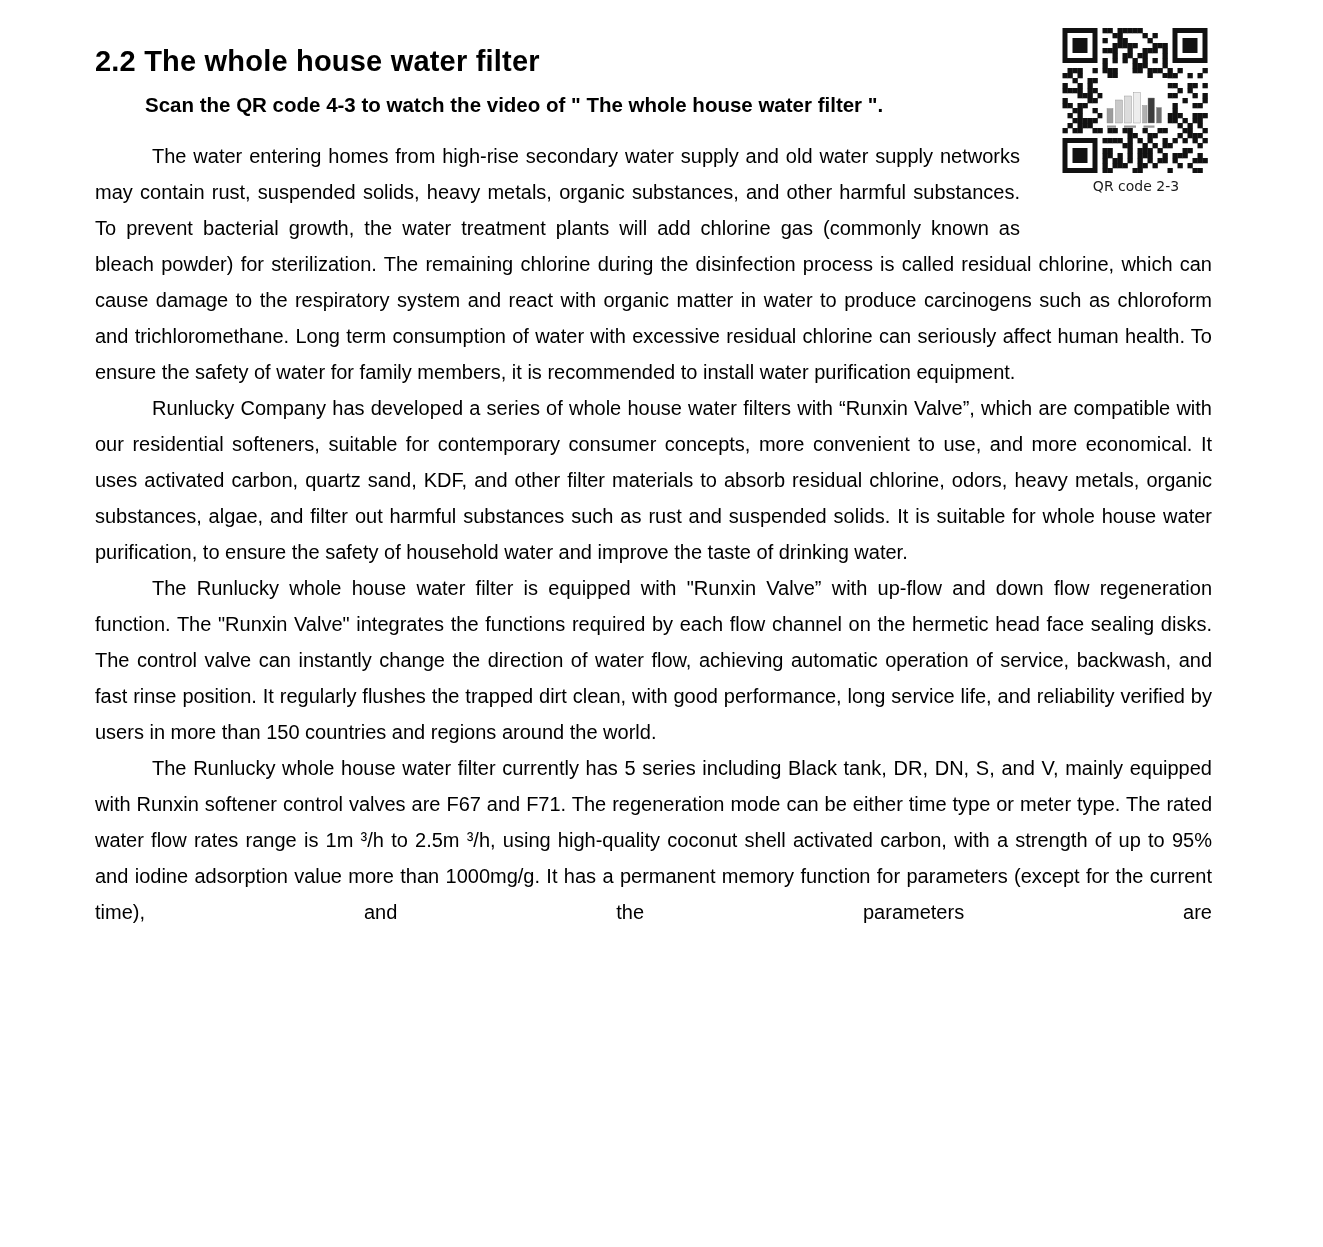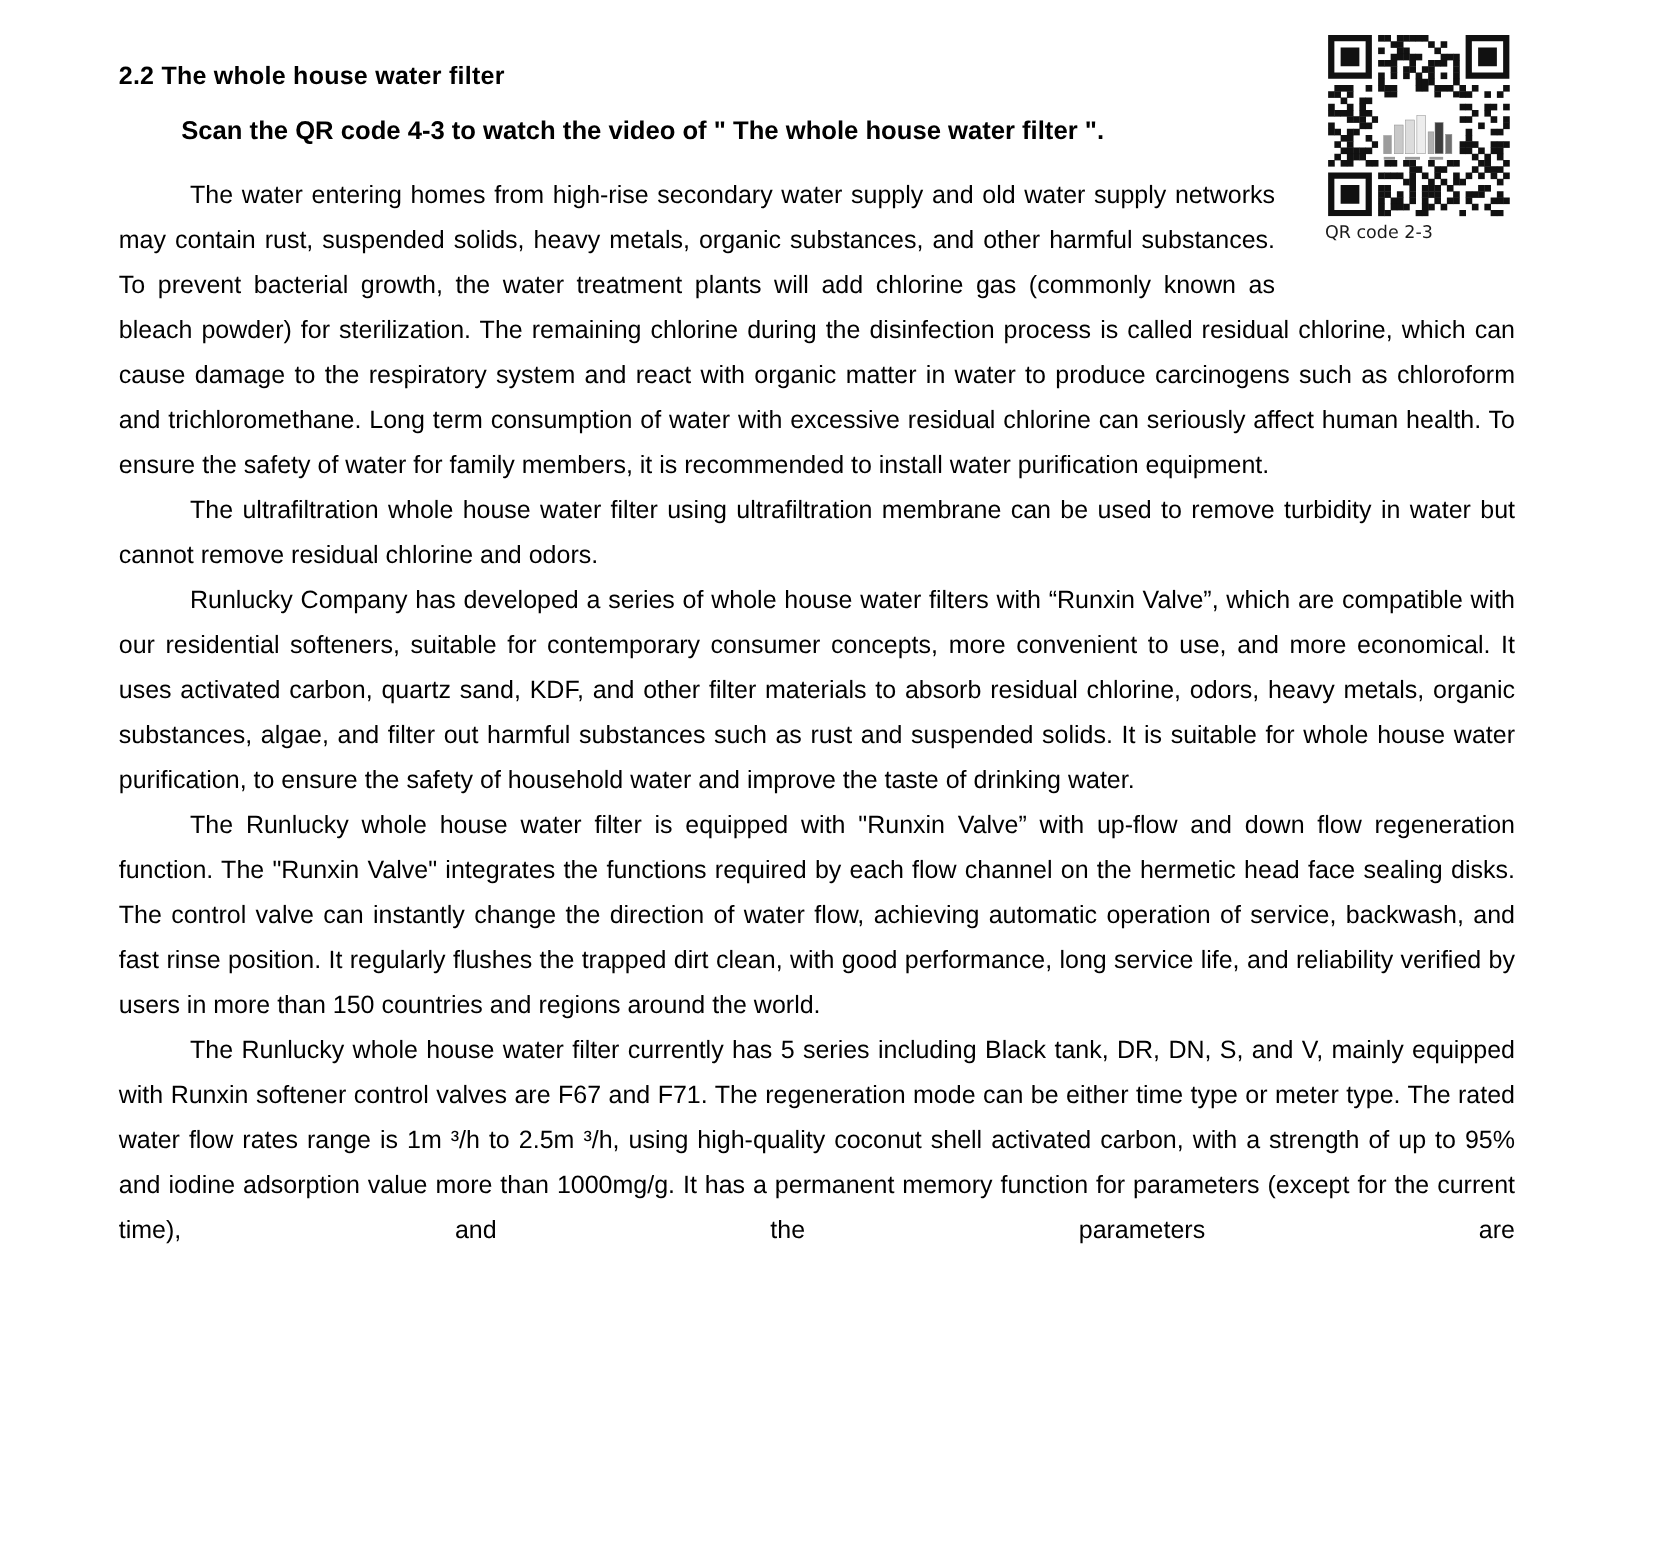--- a/index.html
+++ b/index.html
@@ -12,35 +12,35 @@
     font-family: "Liberation Sans", sans-serif;
     overflow: hidden;
   }
   .content {
     padding: 28px 111px 0 95px;
   }
   .qr-block {
     float: right;
     width: 152px;
     margin: 0 0 38px 40px;
-    text-align: left;
+    text-align: center;
   }
   .qr-block svg { display: block; }
   .qr-caption {
     margin-top: 4px;
     font-family: "DejaVu Sans", sans-serif;
     font-size: 14px;
     font-weight: 500;
     color: #1a1a1a;
     line-height: 18px;
     white-space: nowrap;
   }
   h1.heading {
     margin: 18px 0 0 0;
-    font-size: 20px;
+    font-size: 29px;
     line-height: 30px;
     font-weight: bold;
     letter-spacing: 0.2px;
   }
   p.subheading {
     margin: 16px 0 0 0;
     font-size: 20.5px;
     line-height: 26px;
     font-weight: bold;
     text-indent: 50px;
@@ -331,20 +331,19 @@
           <rect x="81" y="97.5" width="11" height="2.25" fill="#9a9a9a"></rect>
         </svg>
       <div class="qr-caption">QR code 2-3</div>
     </div>
 
     <h1 class="heading">2.2 The whole house water filter</h1>
 
     <p class="subheading">Scan the QR code 4-3 to watch the video of " The whole house water filter ".</p>
 
     <p class="body-para first">The water entering homes from high-rise secondary water supply and old water supply networks may contain rust, suspended solids, heavy metals, organic substances, and other harmful substances. To prevent bacterial growth, the water treatment plants will add chlorine gas (commonly known as bleach powder) for sterilization. The remaining chlorine during the disinfection process is called residual chlorine, which can cause damage to the respiratory system and react with organic matter in water to produce carcinogens such as chloroform and trichloromethane. Long term consumption of water with excessive residual chlorine can seriously affect human health. To ensure the safety of water for family members, it is recommended to install water purification equipment.</p>
-    <p class="body-para">The ultrafiltration whole house water filter using ultrafiltration membrane can be used to remove turbidity in water but cannot remove residual chlorine and odors.</p>
     <p class="body-para">Runlucky Company has developed a series of whole house water filters with “Runxin Valve”, which are compatible with our residential softeners, suitable for contemporary consumer concepts, more convenient to use, and more economical. It uses activated carbon, quartz sand, KDF, and other filter materials to absorb residual chlorine, odors, heavy metals, organic substances, algae, and filter out harmful substances such as rust and suspended solids. It is suitable for whole house water purification, to ensure the safety of household water and improve the taste of drinking water.</p>
     <p class="body-para">The Runlucky whole house water filter is equipped with "Runxin Valve” with up-flow and down flow regeneration function. The "Runxin Valve" integrates the functions required by each flow channel on the hermetic head face sealing disks. The control valve can instantly change the direction of water flow, achieving automatic operation of service, backwash, and fast rinse position. It regularly flushes the trapped dirt clean, with good performance, long service life, and reliability verified by users in more than 150 countries and regions around the world.</p>
     <p class="body-para continued">The Runlucky whole house water filter currently has 5 series including Black tank, DR, DN, S, and V, mainly equipped with Runxin softener control valves are F67 and F71. The regeneration mode can be either time type or meter type. The rated water flow rates range is 1m ³/h to 2.5m ³/h, using high-quality coconut shell activated carbon, with a strength of up to 95% and iodine adsorption value more than 1000mg/g. It has a permanent memory function for parameters (except for the current time), and the parameters are</p>
 
   </div>
 
 </div>
 
 </body></html>

